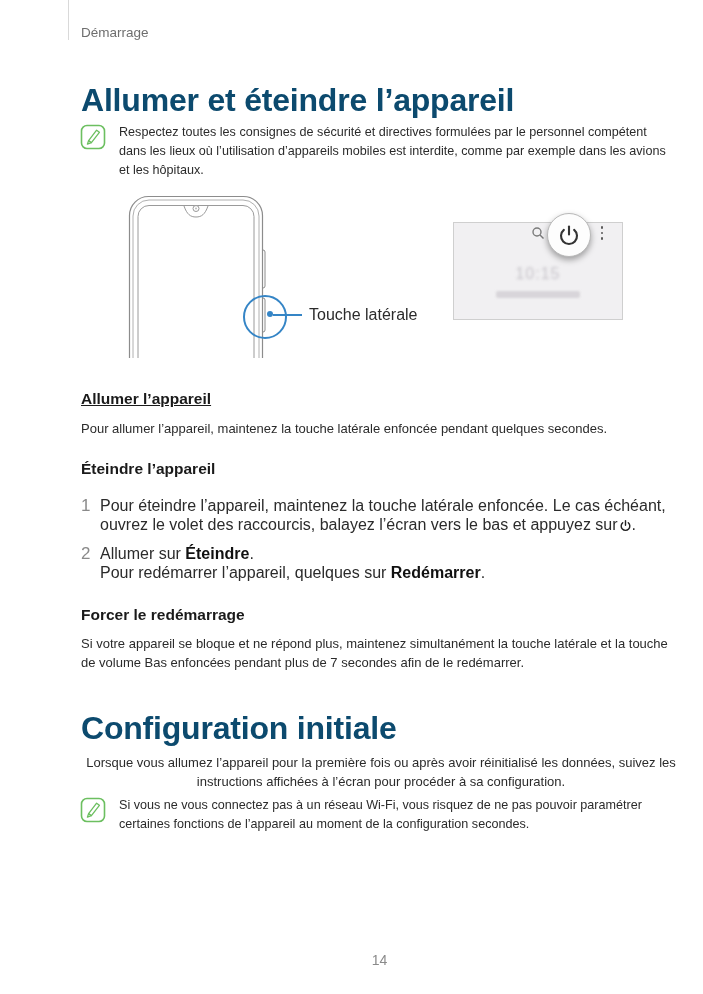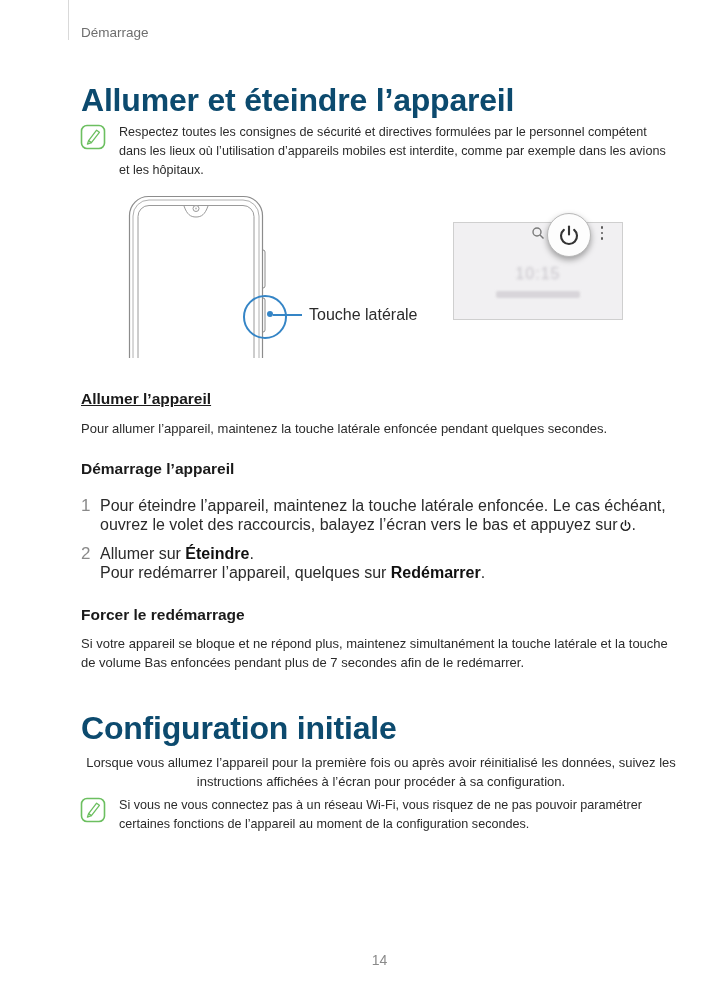--- a/index.html
+++ b/index.html
@@ -104,21 +104,21 @@
       <line x1="12" y1="3.6" x2="12" y2="11.5" stroke="#333333" stroke-width="2.1" stroke-linecap="round"></line>
     </svg>
   </div>
   <div class="blur-time">10:15</div>
   <div class="blur-date"></div>
 </div>
 
 <div class="abs h2" style="top:390px;text-decoration:underline;">Allumer l’appareil</div>
 <div class="abs body-text" style="top:419px;">Pour allumer l’appareil, maintenez la touche latérale enfoncée pendant quelques secondes.</div>
 
-<div class="abs h2" style="top:460px;">Démarrage l’appareil</div>
+<div class="abs h2" style="top:460px;">Éteindre l’appareil</div>
 
 <div class="abs step" style="top:496px;">
   <span class="num">1</span>
   <span class="step-body"><span>Pour éteindre l’appareil, maintenez la touche latérale enfoncée. Le cas échéant, ouvrez le volet des raccourcis, balayez l’écran vers le bas et appuyez sur</span><svg class="inline-power" width="13" height="13" viewBox="0 0 24 24">
         <path d="M17.14,6.87 A8,8 0 1 1 6.86,6.87" fill="none" stroke="#222" stroke-width="2.6" stroke-linecap="round"></path>
         <line x1="12" y1="3" x2="12" y2="11.5" stroke="#222" stroke-width="2.6" stroke-linecap="round"></line>
       </svg><span>.</span></span>
 </div>
 
 <div class="abs step" style="top:544px;">

